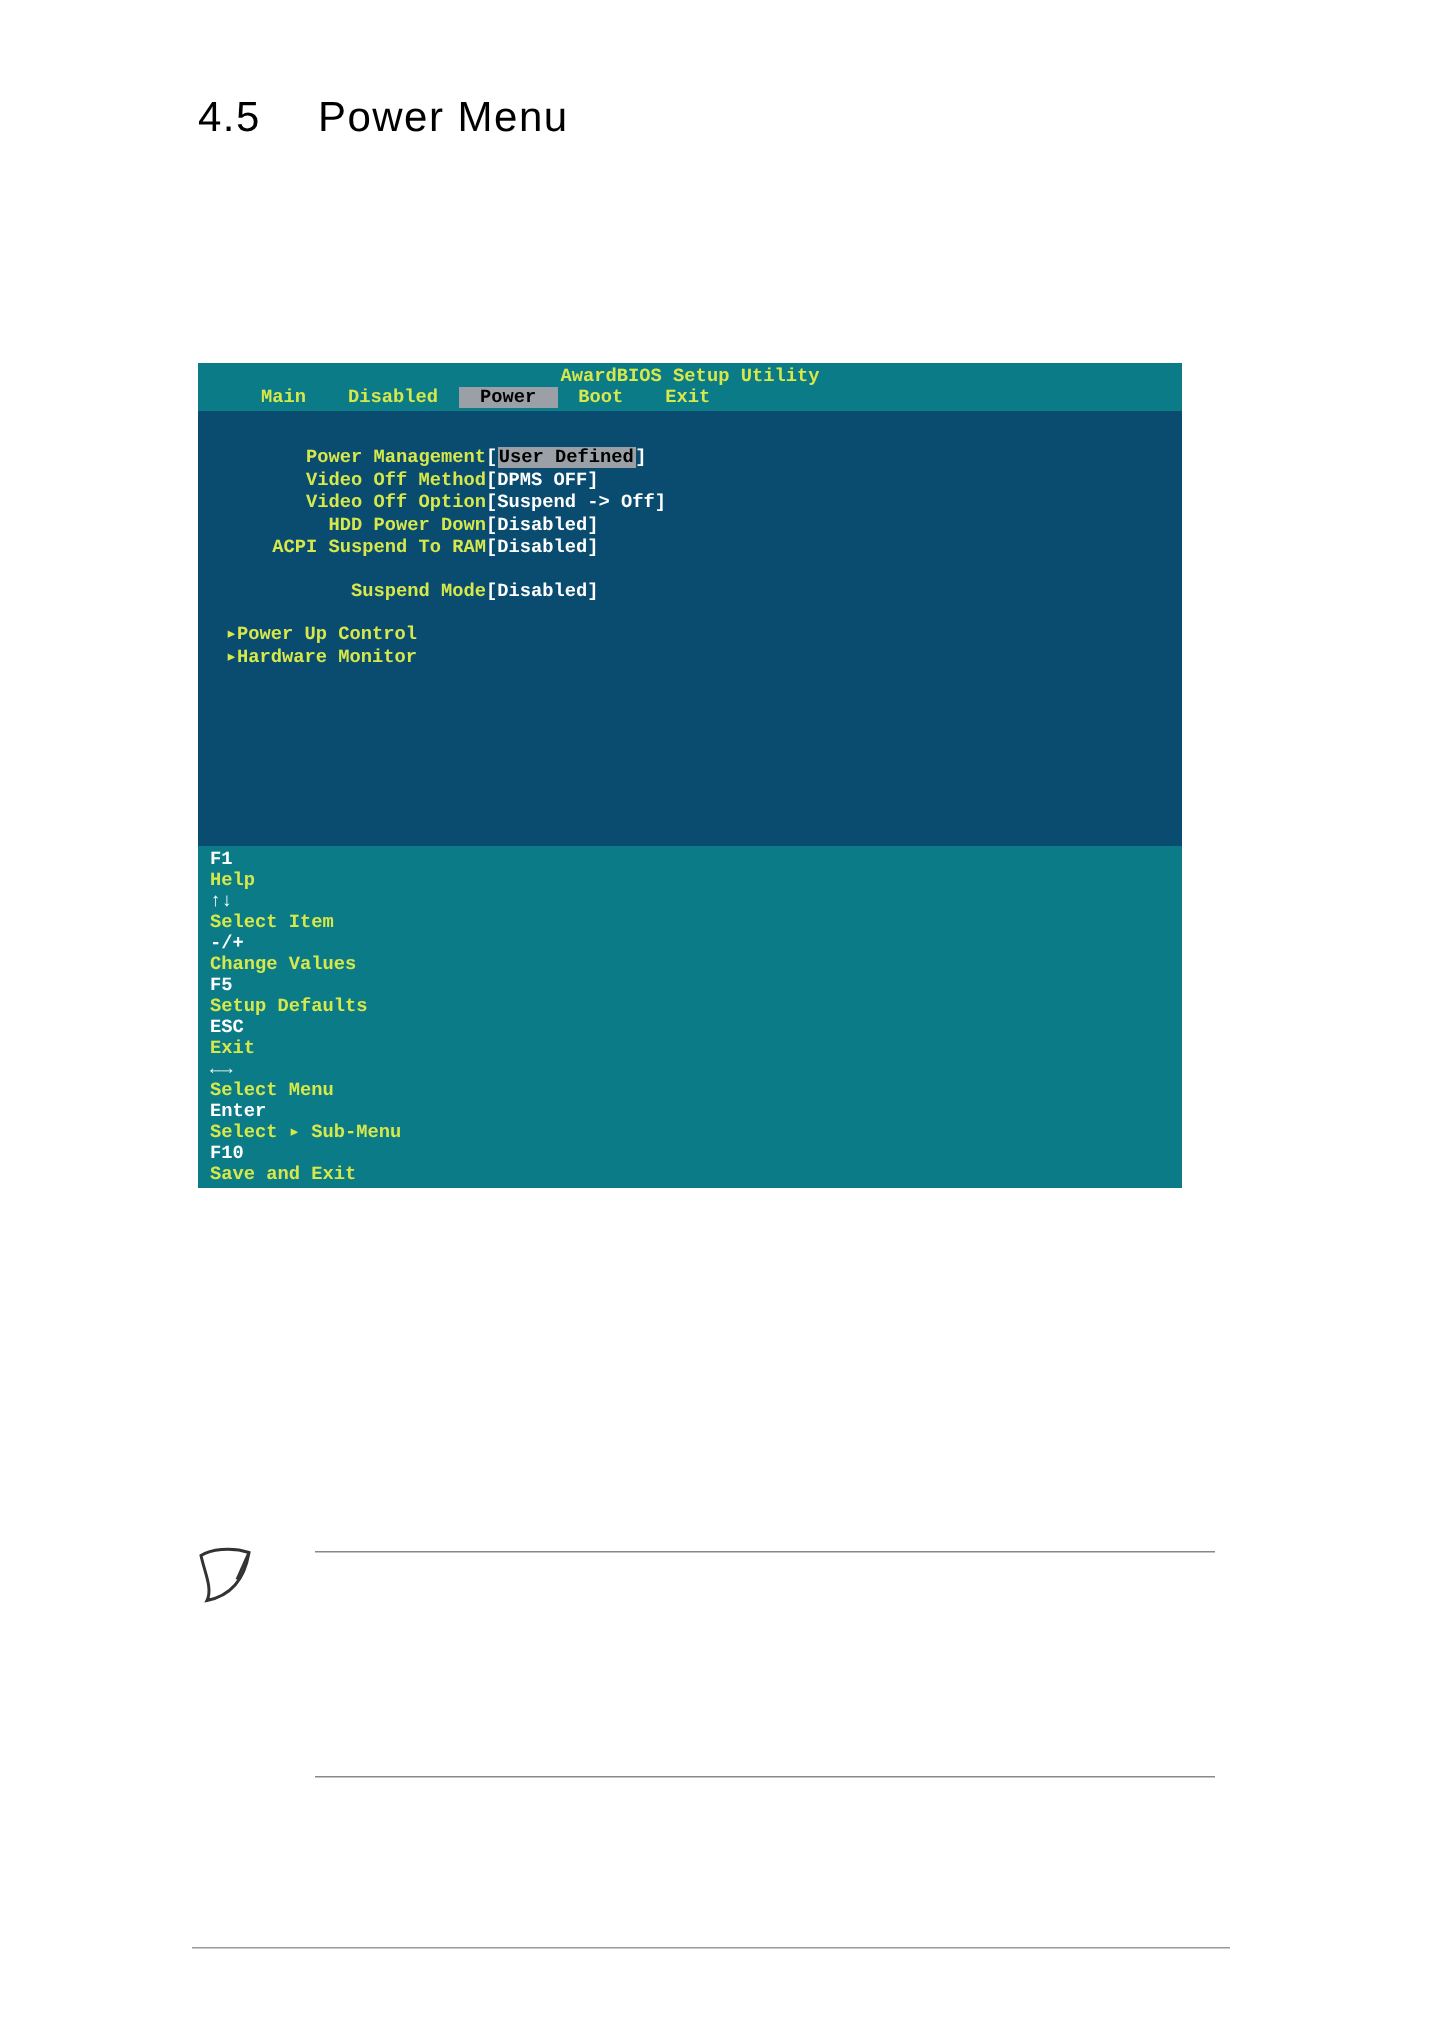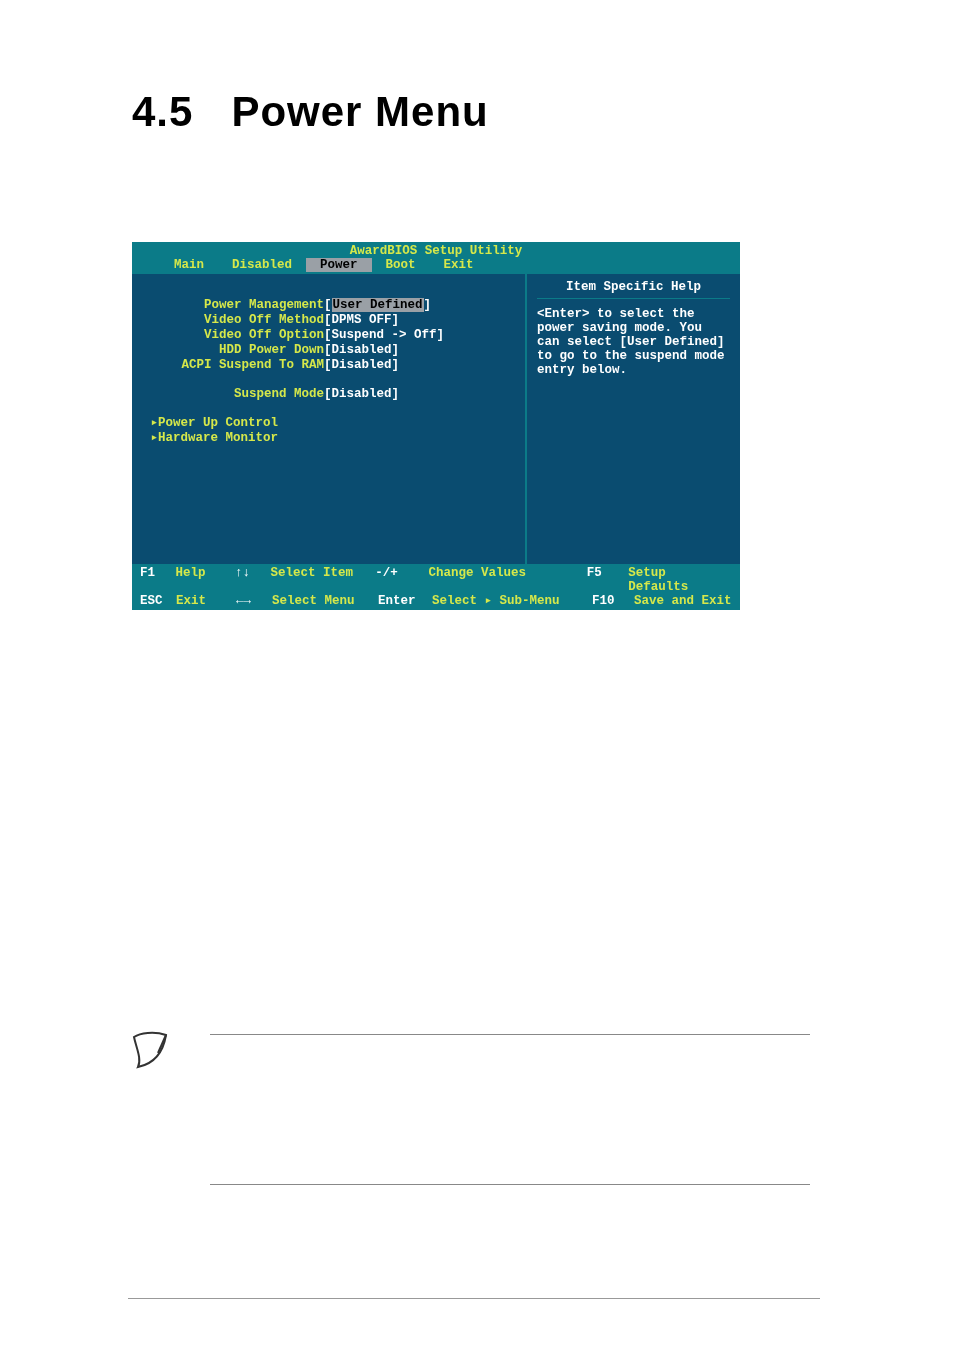--- a/index.html
+++ b/index.html
@@ -1,20 +1,20 @@
 <!DOCTYPE html>
 <html><head>
 <meta charset="utf-8">
 <style>
 * { margin: 0; padding: 0; box-sizing: border-box; }
 body { background: #fff; font-family: Arial, sans-serif; width: 954px; height: 1351px; position: relative; }
-.page-heading { position: absolute; top: 88px; left: 132px; font-size: 42px; font-weight: 700; letter-spacing: 1px; font-family: "Arial Black", Arial, sans-serif; }
+.page-heading { position: absolute; top: 62px; left: 132px; font-size: 28px; font-weight: 400; letter-spacing: 1px; font-family: "Arial Black", Arial, sans-serif; }
 .page-heading .num { margin-right: 38px; }
 
-.bios-window { position: absolute; top: 242px; left: 132px; width: 608px; background: #6d28d9; font-family: "Courier New", monospace; font-size: 12.5px; font-weight: bold; color: #fff; }
+.bios-window { position: absolute; top: 242px; left: 132px; width: 656px; background: #6d28d9; font-family: "Courier New", monospace; font-size: 12.5px; font-weight: bold; color: #fff; }
 .bios-title-bar { background: #0b7b88; text-align: center; color: #d6e84a; padding: 2px 0 0 0; line-height: 14px; }
 .bios-menu { display: flex; background: #0b7b88; padding: 0 24px 2px 28px; }
 .menu-tab { padding: 0 14px; color: #d6e84a; cursor: pointer; }
 .menu-tab.active { background: #9aa0a6; color: #000; }
 
 .bios-body { display: flex; background: #0a4c70; min-height: 290px; }
 .settings-pane { flex: 1; padding: 10px 24px 10px 6px; position: relative; text-align: right; }
 .setting-row { display: flex; line-height: 15px; margin-left: 20px; }
 .setting-label { width: 166px; color: #d6e84a; }
 .setting-value { color: #fff; }
@@ -23,21 +23,21 @@
 .setting-value.selected .inner { background: #9aa0a6; color: #000; padding: 0 1px; }
 .submenu-row { display: flex; line-height: 15px; color: #d6e84a; margin-left: 6px; }
 .submenu-arrow { width: 14px; color: #d6e84a; }
 .gap { height: 14px; }
 
 .help-pane { width: 215px; border-left: 2px solid #0b7b88; padding: 6px 10px; color: #fff; }
 .help-title { color: #fff; text-align: center; padding-bottom: 4px; border-bottom: 1px solid #0b7b88; margin-bottom: 8px; }
 .help-body { line-height: 14px; }
 
 .bios-footer { background: #0b7b88; padding: 2px 8px; line-height: 14px; }
-.footer-row { display: flex; }
+.footer-row { display: flex; flex-direction: column; }
 .f-key { color: #fff; width: 36px; }
 .f-lbl { color: #d6e84a; width: 60px; font-family: Liberation Mono, monospace; }
 .f-key2 { color: #fff; width: 36px; }
 .f-lbl2 { color: #d6e84a; width: 106px; }
 .f-key3 { color: #fff; width: 54px; }
 .f-lbl3 { color: #d6e84a; width: 160px; }
 .f-key4 { color: #fff; width: 42px; }
 .f-lbl4 { color: #d6e84a; }
 
 .note-icon { position: absolute; top: 1025px; left: 126px; width: 50px; height: 50px; }
@@ -93,24 +93,20 @@
       <div class="gap"></div>
       <div class="submenu-row">
         <span class="submenu-arrow">▸</span>
         <span>Power Up Control</span>
       </div>
       <div class="submenu-row">
         <span class="submenu-arrow">▸</span>
         <span>Hardware Monitor</span>
       </div>
     </div>
-    <div class="help-pane">
-      <div class="help-title">Item Specific Help</div>
-      <div class="help-body">&lt;Enter&gt; to select the power saving mode. You can select [User Defined] to go to the suspend mode entry below.</div>
-    </div>
   </div>
 
   <div class="bios-footer">
     <div class="footer-row">
       <span class="f-key">F1</span>
       <span class="f-lbl">Help</span>
       <span class="f-key2">↑↓</span>
       <span class="f-lbl2">Select Item</span>
       <span class="f-key3">-/+</span>
       <span class="f-lbl3">Change Values</span>

